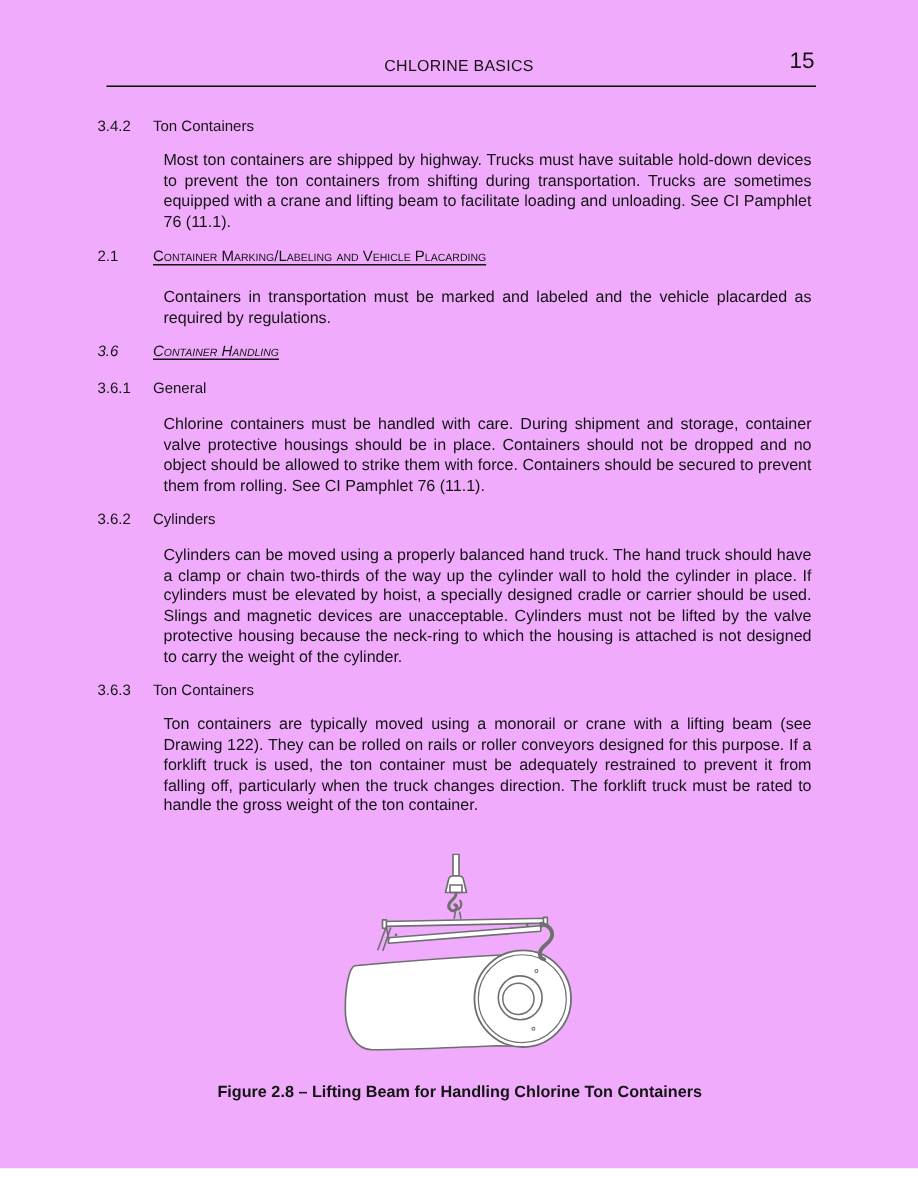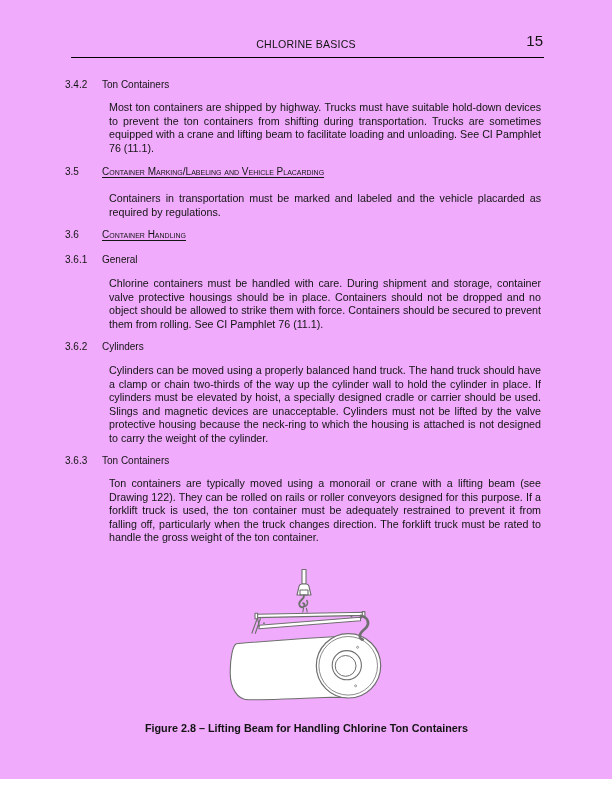--- a/index.html
+++ b/index.html
@@ -46,27 +46,27 @@
   <div class="hdr-rule"></div>
 
   <div class="sec-head" style="top:79px;">
     <span class="sec-num">3.4.2</span><span>Ton Containers</span>
   </div>
   <div class="para" style="top:101px;">
     <span>Most ton containers are shipped by highway.  Trucks must have suitable hold-down devices to prevent the ton containers from shifting during transportation.  Trucks are sometimes equipped with a crane and lifting beam to facilitate loading and unloading. See CI Pamphlet 76 </span><span class="ref-it">(11.1)</span><span>.</span>
   </div>
 
   <div class="sec-head" style="top:166px;">
-    <span class="sec-num">3.5</span><span class="sc-underline">Container Marking/Labeling and Vehicle Placarding</span>
+    <span class="sec-num">2.1</span><span class="sc-underline">Container Marking/Labeling and Vehicle Placarding</span>
   </div>
   <div class="para" style="top:192px;">
     <span>Containers in transportation must be marked and labeled and the vehicle placarded as required by regulations.</span>
   </div>
 
-  <div class="sec-head" style="top:229px;">
+  <div class="sec-head" style="top:229px;font-style:italic;">
     <span class="sec-num">3.6</span><span class="sc-underline">Container Handling</span>
   </div>
 
   <div class="sec-head" style="top:254px;">
     <span class="sec-num">3.6.1</span><span>General</span>
   </div>
   <div class="para" style="top:277px;">
     <span>Chlorine containers must be handled with care.  During shipment and storage, container valve protective housings should be in place.  Containers should not be dropped and no object should be allowed to strike them with force.  Containers should be secured to prevent them from rolling. See CI Pamphlet 76 </span><span class="ref-it">(11.1)</span><span>.</span>
   </div>
 

